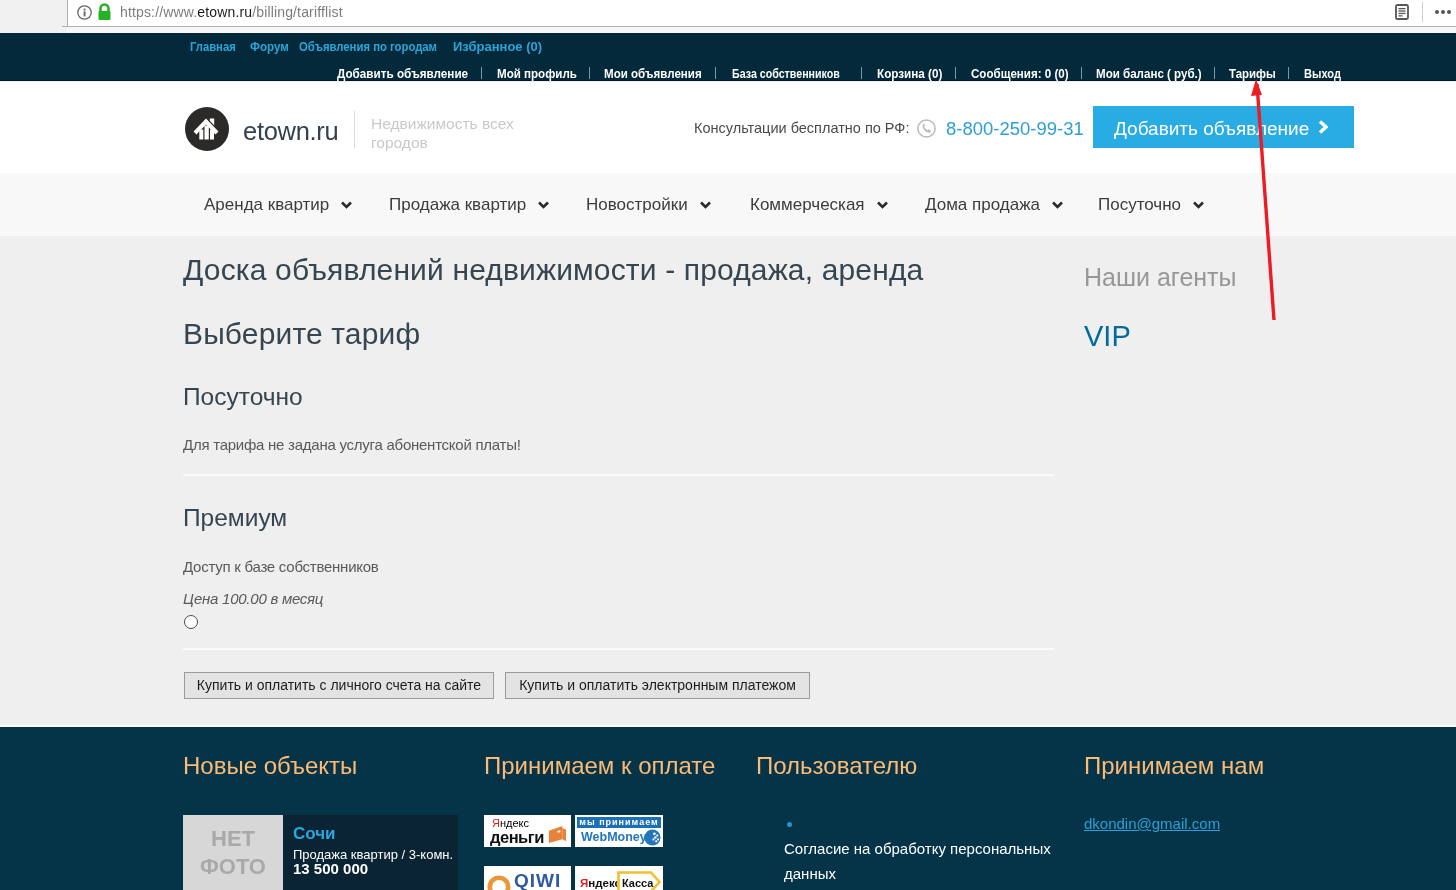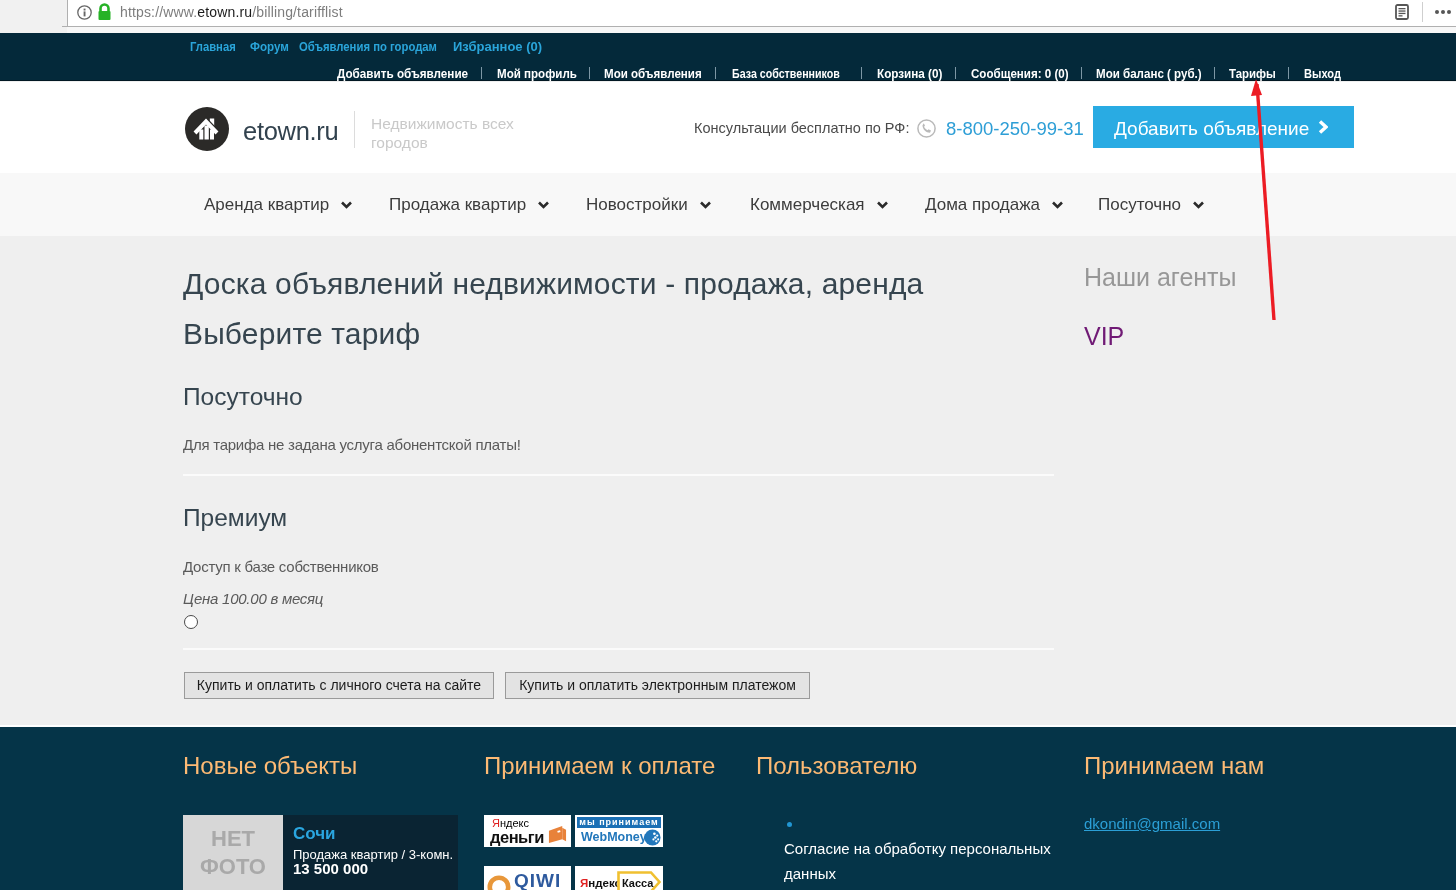--- a/index.html
+++ b/index.html
@@ -38,21 +38,21 @@
 
 
 #content { left:0; top:236px; width:1456px; height:489px; background:#efefef; }
 h1.t { position:absolute; font-weight:normal; font-size:30px; line-height:30px; letter-spacing:0.15px; color:#36454f; }
 h3.t { position:absolute; font-weight:normal; font-size:24.5px; line-height:25px; color:#36454f; }
 p.t { position:absolute; font-size:15px; line-height:15px; color:#5a5a5a; letter-spacing:-0.25px; }
 .hr { position:absolute; left:183px; width:871px; height:2px; background:#fbfbfb; }
 #radio { left:184px; top:379px; width:14px; height:14px; border:1.5px solid #4a4a4a; border-radius:50%; background:#fff; }
 .btn { position:absolute; top:436px; height:27px; background:#e3e3e3; border:1px solid #9a9a9a; font-size:14px; color:#1c1c1c; text-align:center; line-height:25px; white-space:nowrap; }
 #side1 { left:1084px; top:29px; font-size:25px; line-height:25px; color:#979797; }
-#side2 { left:1084px; top:88px; font-size:25px; line-height:25px; color:#701a75; }
+#side2 { left:1084px; top:88px; font-size:29px; line-height:25px; color:#0369a1; }
 
 
 #footer { left:0; top:725px; width:1456px; height:165px; background:#053448; border-top:2px solid #fff; }
 .fh { position:absolute; top:26.5px; font-size:24px; line-height:24px; color:#fdba74; }
 #nophoto { left:183px; top:88px; width:100px; height:77px; background:#d7d7d7; color:#a9a9a9; font-size:22px; font-weight:bold; text-align:center; line-height:28px; padding-top:10px; }
 #card { left:283px; top:88px; width:175px; height:77px; background:#0a2433; padding:10px 0 0 10px; }
 #card .city { color:#2aa6e0; font-weight:bold; font-size:17px; line-height:17px; }
 #card .l2 { color:#fff; font-size:13px; line-height:13px; margin-top:6px; }
 #card .l3 { color:#fff; font-size:15px; font-weight:bold; line-height:15px; margin-top:0; }
 .pay { position:absolute; background:#fff; }
@@ -156,21 +156,21 @@
       </svg></div>
   <div class="mitem" style="left:925px">Дома продажа<svg width="11" height="8" viewBox="0 0 11 8">
         <path d="M1 1.5 L5.5 6 L10 1.5" fill="none" stroke="#2b2b2b" stroke-width="2.6"></path>
       </svg></div>
   <div class="mitem" style="left:1098px">Посуточно<svg width="11" height="8" viewBox="0 0 11 8">
         <path d="M1 1.5 L5.5 6 L10 1.5" fill="none" stroke="#2b2b2b" stroke-width="2.6"></path>
       </svg></div>
 </div>
 
 <div id="content" class="abs">
-  <h1 class="t" style="left:183px;top:33px">Доска объявлений недвижимости - продажа, аренда</h1>
+  <h1 class="t" style="left:183px;top:19px">Доска объявлений недвижимости - продажа, аренда</h1>
   <h1 class="t" style="left:183px;top:83px">Выберите тариф</h1>
   <h3 class="t" style="left:183px;top:148px">Посуточно</h3>
   <p class="t" style="left:183px;top:201px">Для тарифа не задана услуга абонентской платы!</p>
   <div class="hr" style="top:238px"></div>
   <h3 class="t" style="left:183px;top:269px">Премиум</h3>
   <p class="t" style="left:183px;top:323px">Доступ к базе собственников</p>
   <p class="t" style="left:183px;top:355px;font-style:italic">Цена 100.00 в месяц</p>
   <div id="radio" class="abs"></div>
   <div class="hr" style="top:412px"></div>
   <div class="btn" style="left:184px;width:310px">Купить и оплатить с личного счета на сайте</div>

